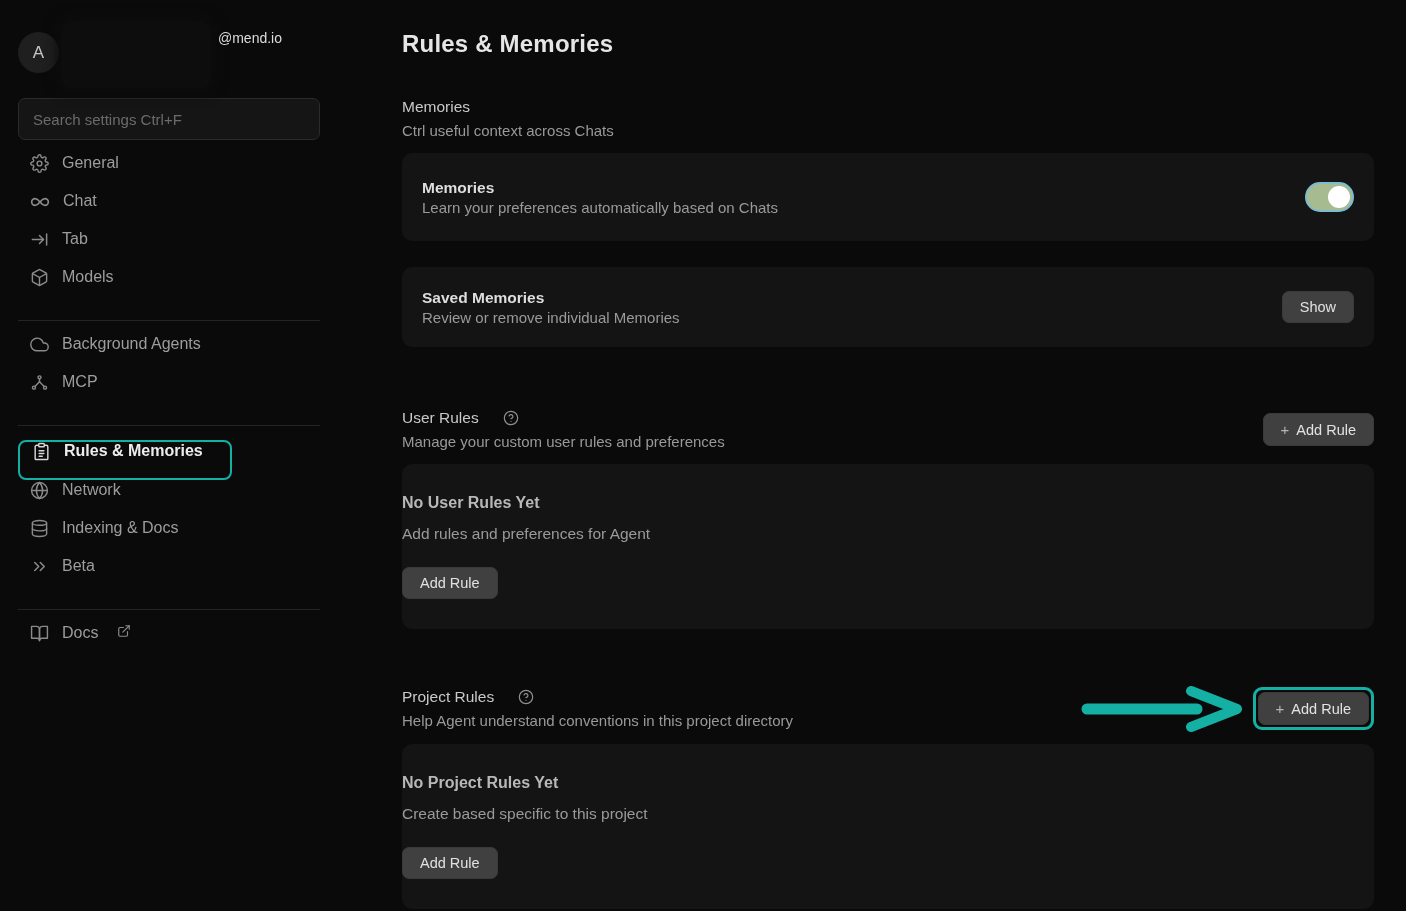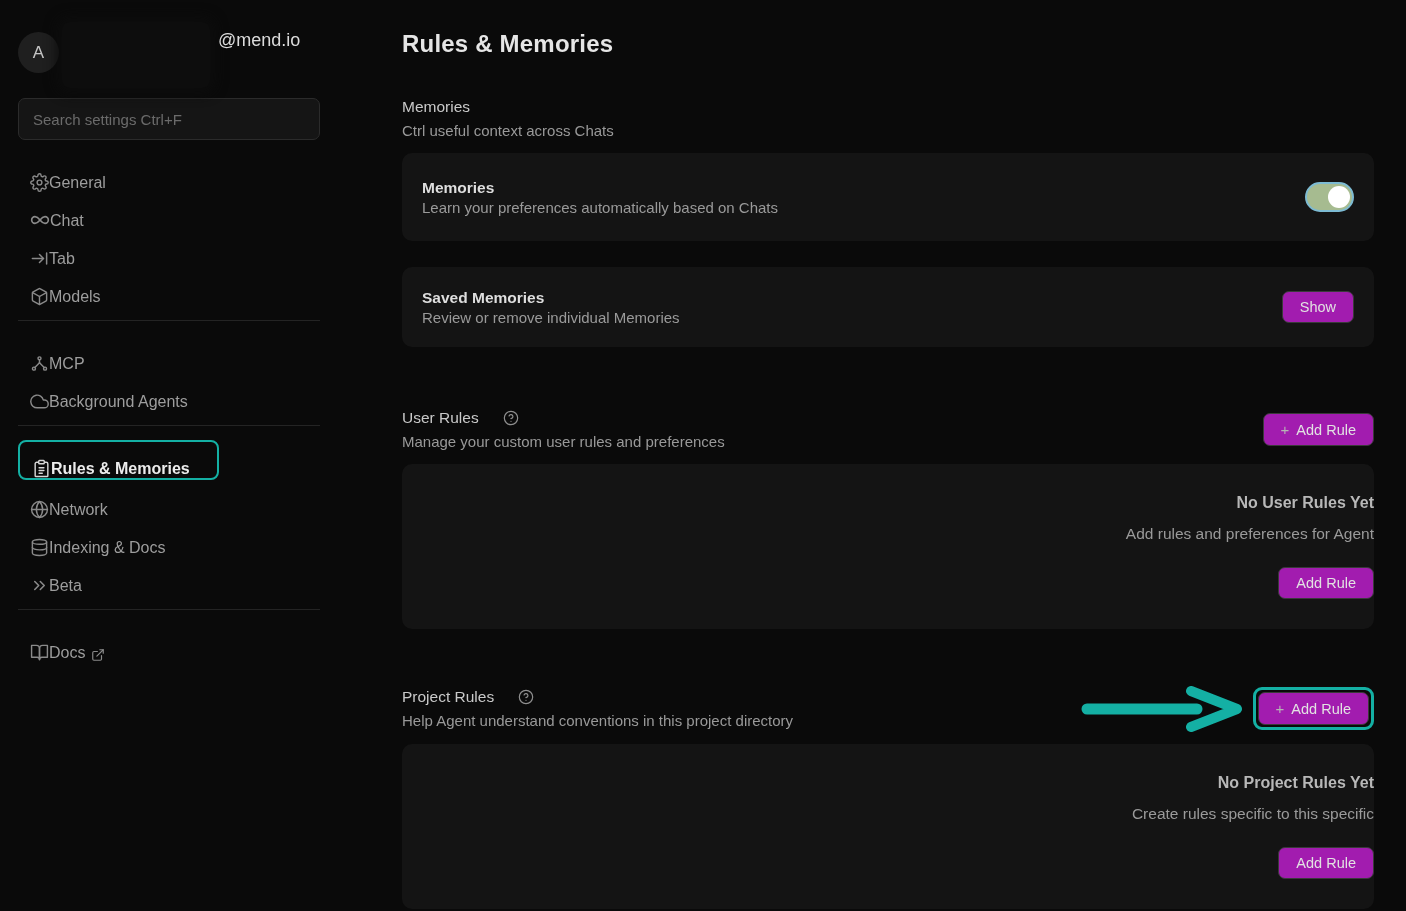--- a/index.html
+++ b/index.html
@@ -13,29 +13,29 @@
   .account { position:relative; height:78px; }
   .avatar {
     position:absolute; left:0; top:12px; width:41px; height:41px; border-radius:50%;
     background:#1f1f1f; color:#c6c6c6; display:flex; align-items:center; justify-content:center;
     font-size:17px;
   }
   .redacted {
     position:absolute; left:44px; top:2px; width:148px; height:66px;
     background:#0d0d0d; border-radius:8px; box-shadow:0 0 12px 6px rgba(13,13,13,.95);
   }
-  .email { position:absolute; left:200px; top:10px; font-size:18px; color:#dcdcdc; }
+  .email { position:absolute; left:200px; top:10px; font-size:14px; color:#dcdcdc; }
   .search-box { margin-bottom:14px; }
   .search-box input {
     width:100%; height:42px; background:#151515; border:1px solid #2b2b2b; border-radius:7px;
     color:#dddddd; padding:12px 14px; font-size:15px; outline:none; font-family:inherit;
   }
   .search-box input::placeholder { color:#6b6b6b; }
   .nav-item {
-    display:flex; align-items:flex-end; height:38px; padding-left:12px;
+    display:flex; align-items:flex-start; gap:13px; height:38px; padding-left:12px;
     color:#9d9d9d; font-size:16px; cursor:pointer; border-radius:8px;
   }
   .nicon { color:#8a8a8a; display:flex; align-items:center; }
   .nav-item.selected {
     border:2.5px solid var(--accent); width:max-content; padding:0 27px 0 12px;
     height:40px; color:#ececolor; color:#ececec; font-weight:700; margin:1px 0;
   }
   .nav-item.selected .nicon { color:#d8d8d8; }
   .divider { height:1px; background:#242424; margin:14px 0; }
   .ext-icon { color:#8a8a8a; display:flex; margin-left:6px; }
@@ -53,29 +53,29 @@
   .rowcard.first { height:88px; margin-bottom:26px; }
   .rowcard.second { height:80px; margin-bottom:62px; }
   .card-title { font-size:15.5px; font-weight:700; color:#dedede; }
   .card-desc { font-size:15px; color:#9a9a9a; margin-top:2px; }
   .toggle {
     width:49px; height:30px; border-radius:16px; background:#a6bb90;
     border:2px solid #7dbbd3; position:relative; cursor:pointer; flex-shrink:0;
   }
   .knob { position:absolute; right:2px; top:2px; width:22px; height:22px; border-radius:50%; background:#ffffff; }
   .btn {
-    background:#a21caf; border:1px solid #3a3a3a; border-radius:7px; color:#e2e2e2;
+    background:#404040; border:1px solid #3a3a3a; border-radius:7px; color:#e2e2e2;
     font-size:14.5px; padding:7px 17px; font-family:inherit; cursor:pointer; white-space:nowrap;
   }
   .btn .plus { color:#b5b5b5; margin-right:7px; font-size:15px; }
   .section-row { display:flex; justify-content:space-between; align-items:center; margin-bottom:14px; }
   .title-line { display:flex; align-items:center; gap:24px; }
   .help { color:#8f8f8f; display:flex; }
   .empty-card {
-    height:165px; display:flex; flex-direction:column; align-items:flex-end; justify-content:center;
+    height:165px; display:flex; flex-direction:column; align-items:flex-start; justify-content:center;
   }
   .empty-card.first { margin-bottom:58px; }
   .empty-title { font-size:16px; font-weight:700; color:#b8b8b8; }
   .empty-desc { font-size:15.5px; color:#9a9a9a; margin-top:13px; }
   .empty-card .btn { margin-top:24px; }
   .highlight-wrap { position:relative; display:flex; align-items:center; }
   .anno-arrow { position:absolute; right:127px; top:50%; transform:translateY(-50%); display:flex; color:var(--accent); }
   .highlight-box { border:3px solid var(--accent); border-radius:9px; padding:2px; background:#0a0a0a; }
   svg { display:block; }
 </style>
@@ -139,38 +139,38 @@
             </svg>
         </span>
         <span class="nlabel">Models</span>
       </div>
 
       <div class="divider"></div>
 
       <div class="nav-item">
         <span class="nicon">
           <svg width="19" height="19" viewBox="0 0 24 24" fill="none" stroke="currentColor" stroke-width="1.8" stroke-linecap="round" stroke-linejoin="round">
+              <path d="M18 10h-1.26A8 8 0 1 0 9 20h9a5 5 0 0 0 0-10z"></path>
+            </svg>
+        </span>
+        <span class="nlabel">Background Agents</span>
+      </div>
+
+      <div class="nav-item">
+        <span class="nicon">
+          <svg width="19" height="19" viewBox="0 0 24 24" fill="none" stroke="currentColor" stroke-width="1.8" stroke-linecap="round" stroke-linejoin="round">
               <circle cx="12" cy="5.5" r="1.9"></circle>
               <circle cx="5" cy="18.5" r="1.9"></circle>
               <circle cx="19" cy="18.5" r="1.9"></circle>
               <path d="M12 7.4v3.6"></path>
               <path d="M12 11l-5.9 6"></path>
               <path d="M12 11l5.9 6"></path>
             </svg>
         </span>
         <span class="nlabel">MCP</span>
-      </div>
-
-      <div class="nav-item">
-        <span class="nicon">
-          <svg width="19" height="19" viewBox="0 0 24 24" fill="none" stroke="currentColor" stroke-width="1.8" stroke-linecap="round" stroke-linejoin="round">
-              <path d="M18 10h-1.26A8 8 0 1 0 9 20h9a5 5 0 0 0 0-10z"></path>
-            </svg>
-        </span>
-        <span class="nlabel">Background Agents</span>
       </div>
 
       <div class="divider"></div>
 
       <div class="nav-item selected">
         <span class="nicon">
           <svg width="19" height="19" viewBox="0 0 24 24" fill="none" stroke="currentColor" stroke-width="1.8" stroke-linecap="round" stroke-linejoin="round">
               <path d="M16 4h2a2 2 0 0 1 2 2v15a1 1 0 0 1-1 1H5a1 1 0 0 1-1-1V6a2 2 0 0 1 2-2h2"></path>
               <rect x="8.5" y="2" width="7" height="4" rx="1"></rect>
               <path d="M9 11h6"></path>
@@ -307,18 +307,18 @@
             </svg>
         </span>
         <div class="highlight-box">
           <button class="btn"><span class="plus">+</span><span>Add Rule</span></button>
         </div>
       </div>
     </div>
 
     <div class="card empty-card">
       <div class="empty-title">No Project Rules Yet</div>
-      <div class="empty-desc">Create rules specific to this specific</div>
+      <div class="empty-desc">Create based specific to this project</div>
       <button class="btn">Add Rule</button>
     </div>
 
   </main>
 </div>
 
 </body></html>

